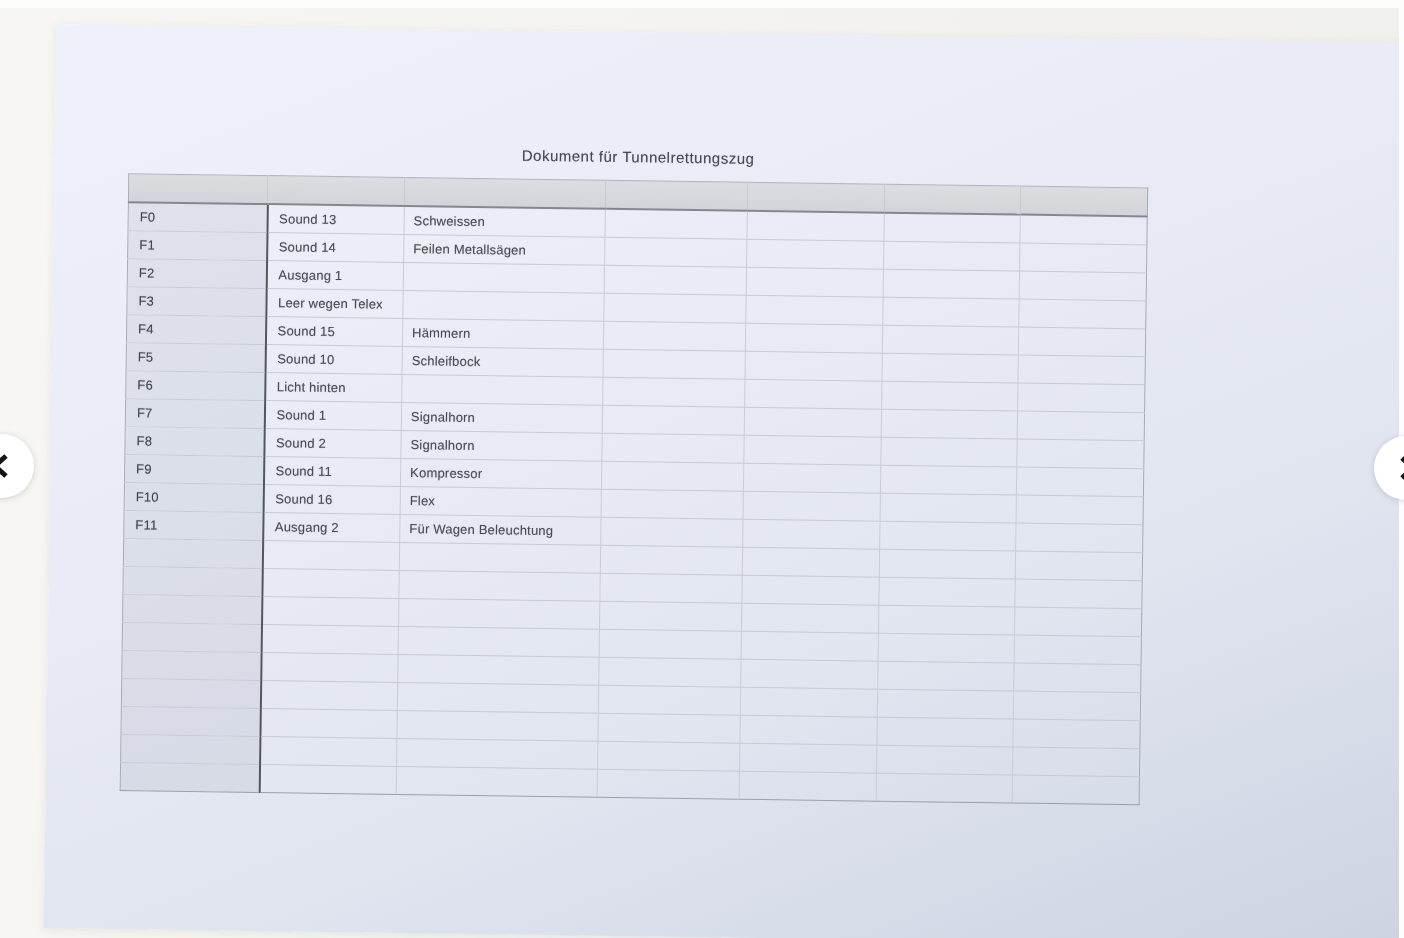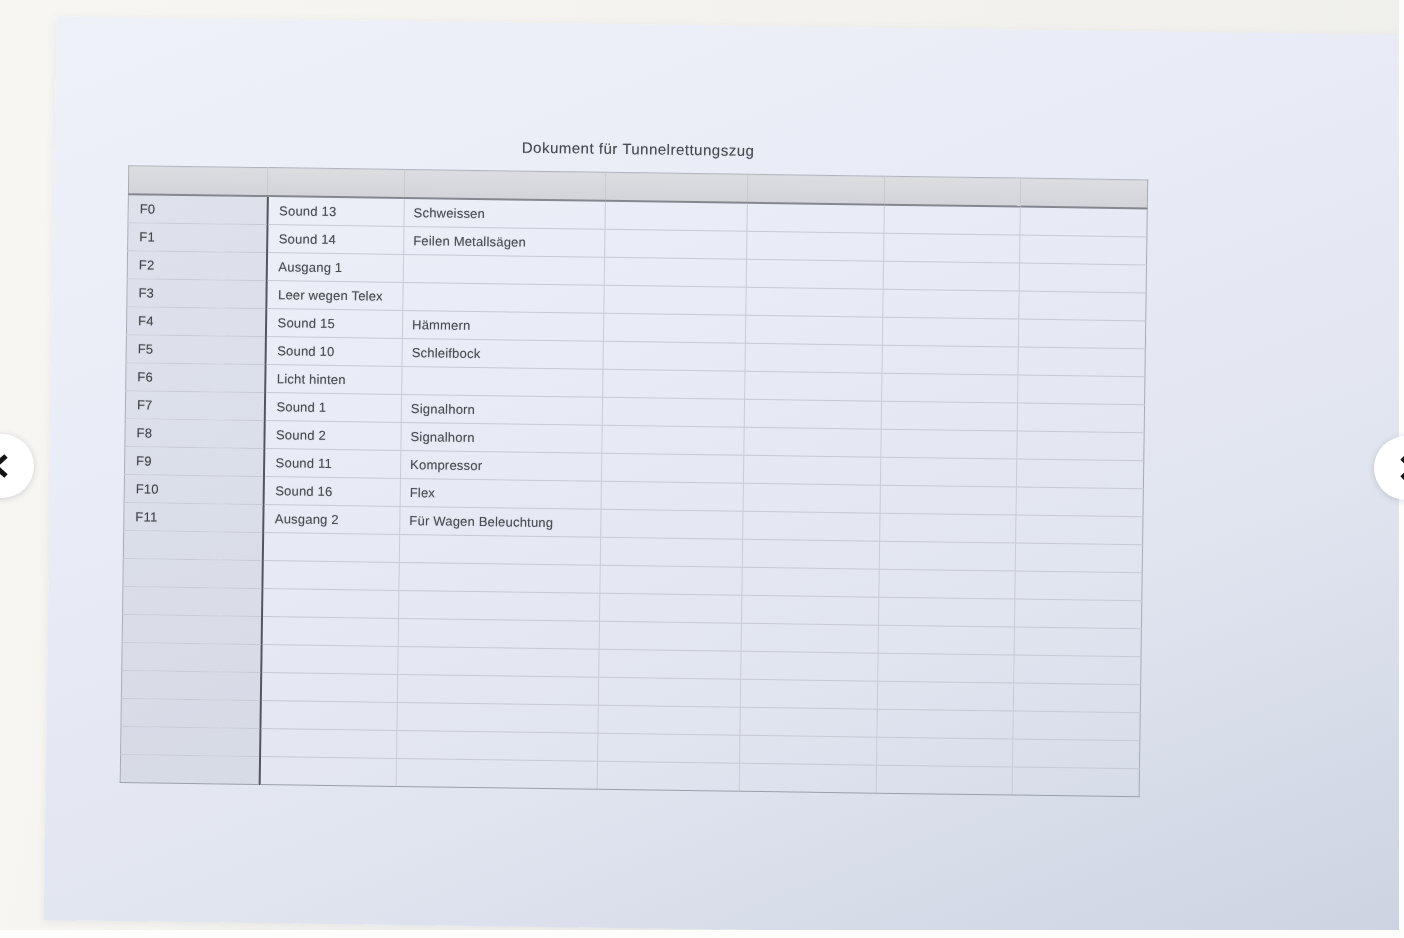--- a/index.html
+++ b/index.html
@@ -2,21 +2,21 @@
 <html><head>
 <meta charset="utf-8">
 <style>
   html,body{margin:0;padding:0;}
   body{
     width:1404px;height:938px;position:relative;overflow:hidden;
     background:#fdfdfc;
     font-family:"Liberation Sans", sans-serif;
   }
   .photo{
-    position:absolute;left:0;top:0;width:1399px;height:930px;overflow:hidden;
+    position:absolute;left:0;top:8px;width:1399px;height:930px;overflow:hidden;
     background:linear-gradient(100deg,#f7f6f3 0%,#f3f2ee 55%,#efefeb 100%);
   }
   .paper{
     position:absolute;left:50px;top:26px;width:1420px;height:904px;
     transform:rotate(0.8deg);transform-origin:50% 50%;
     background:linear-gradient(158deg,#eff1f9 0%,#e9ecf6 35%,#e1e5f0 65%,#ccd2e1 100%);
     box-shadow:0 2px 10px rgba(90,95,110,0.10);
   }
   .doc-title{
     position:absolute;left:74px;top:116px;width:1019px;

